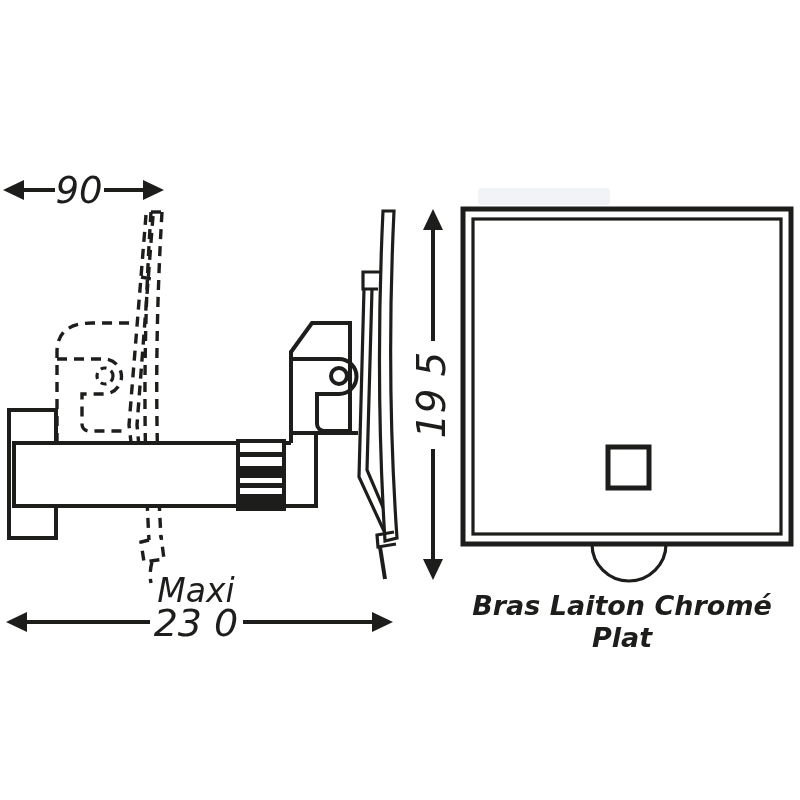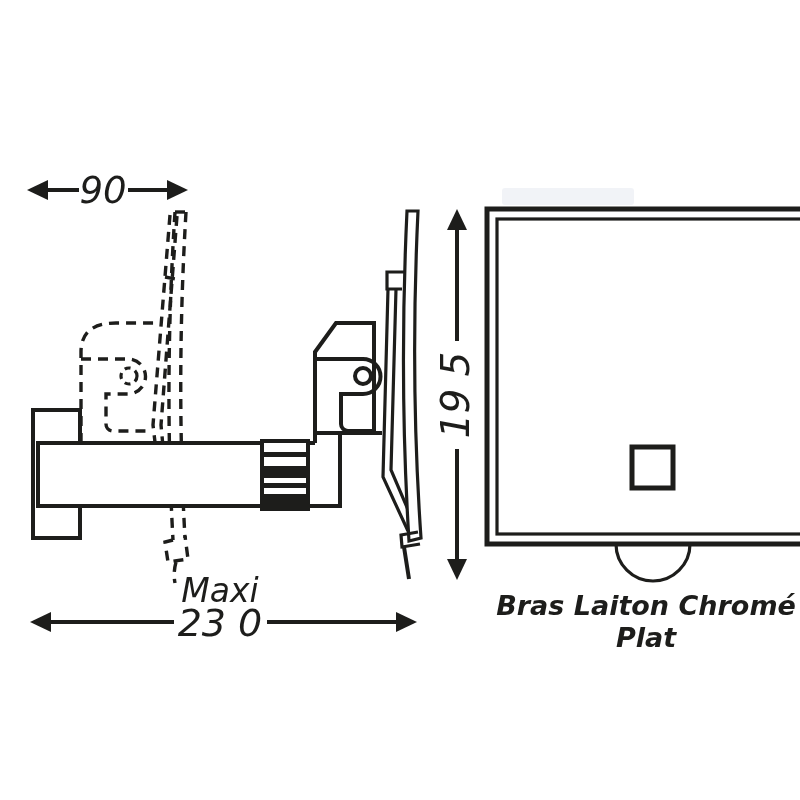--- a/index.html
+++ b/index.html
@@ -3,21 +3,21 @@
 <meta charset="utf-8">
 <style>
   html,body{margin:0;padding:0;}
   body{
     width:800px;height:800px;
     background:#ffffff;
     font-family:"DejaVu Sans", sans-serif;
     position:relative;
     overflow:hidden;
   }
-  .canvas{position:absolute;inset:0;margin-left:24px;}
+  .canvas{position:absolute;inset:0;}
   svg{display:block;}
   
   .ln, .ln-thick, .ln-thin, .dash, .dash-fine{
     fill:none;
     stroke:var(--line,#1d1d1b);
     stroke-linecap:butt;
     stroke-linejoin:miter;
   }
   .ln{stroke-width:4;}
   .ln-thick{stroke-width:5;}

